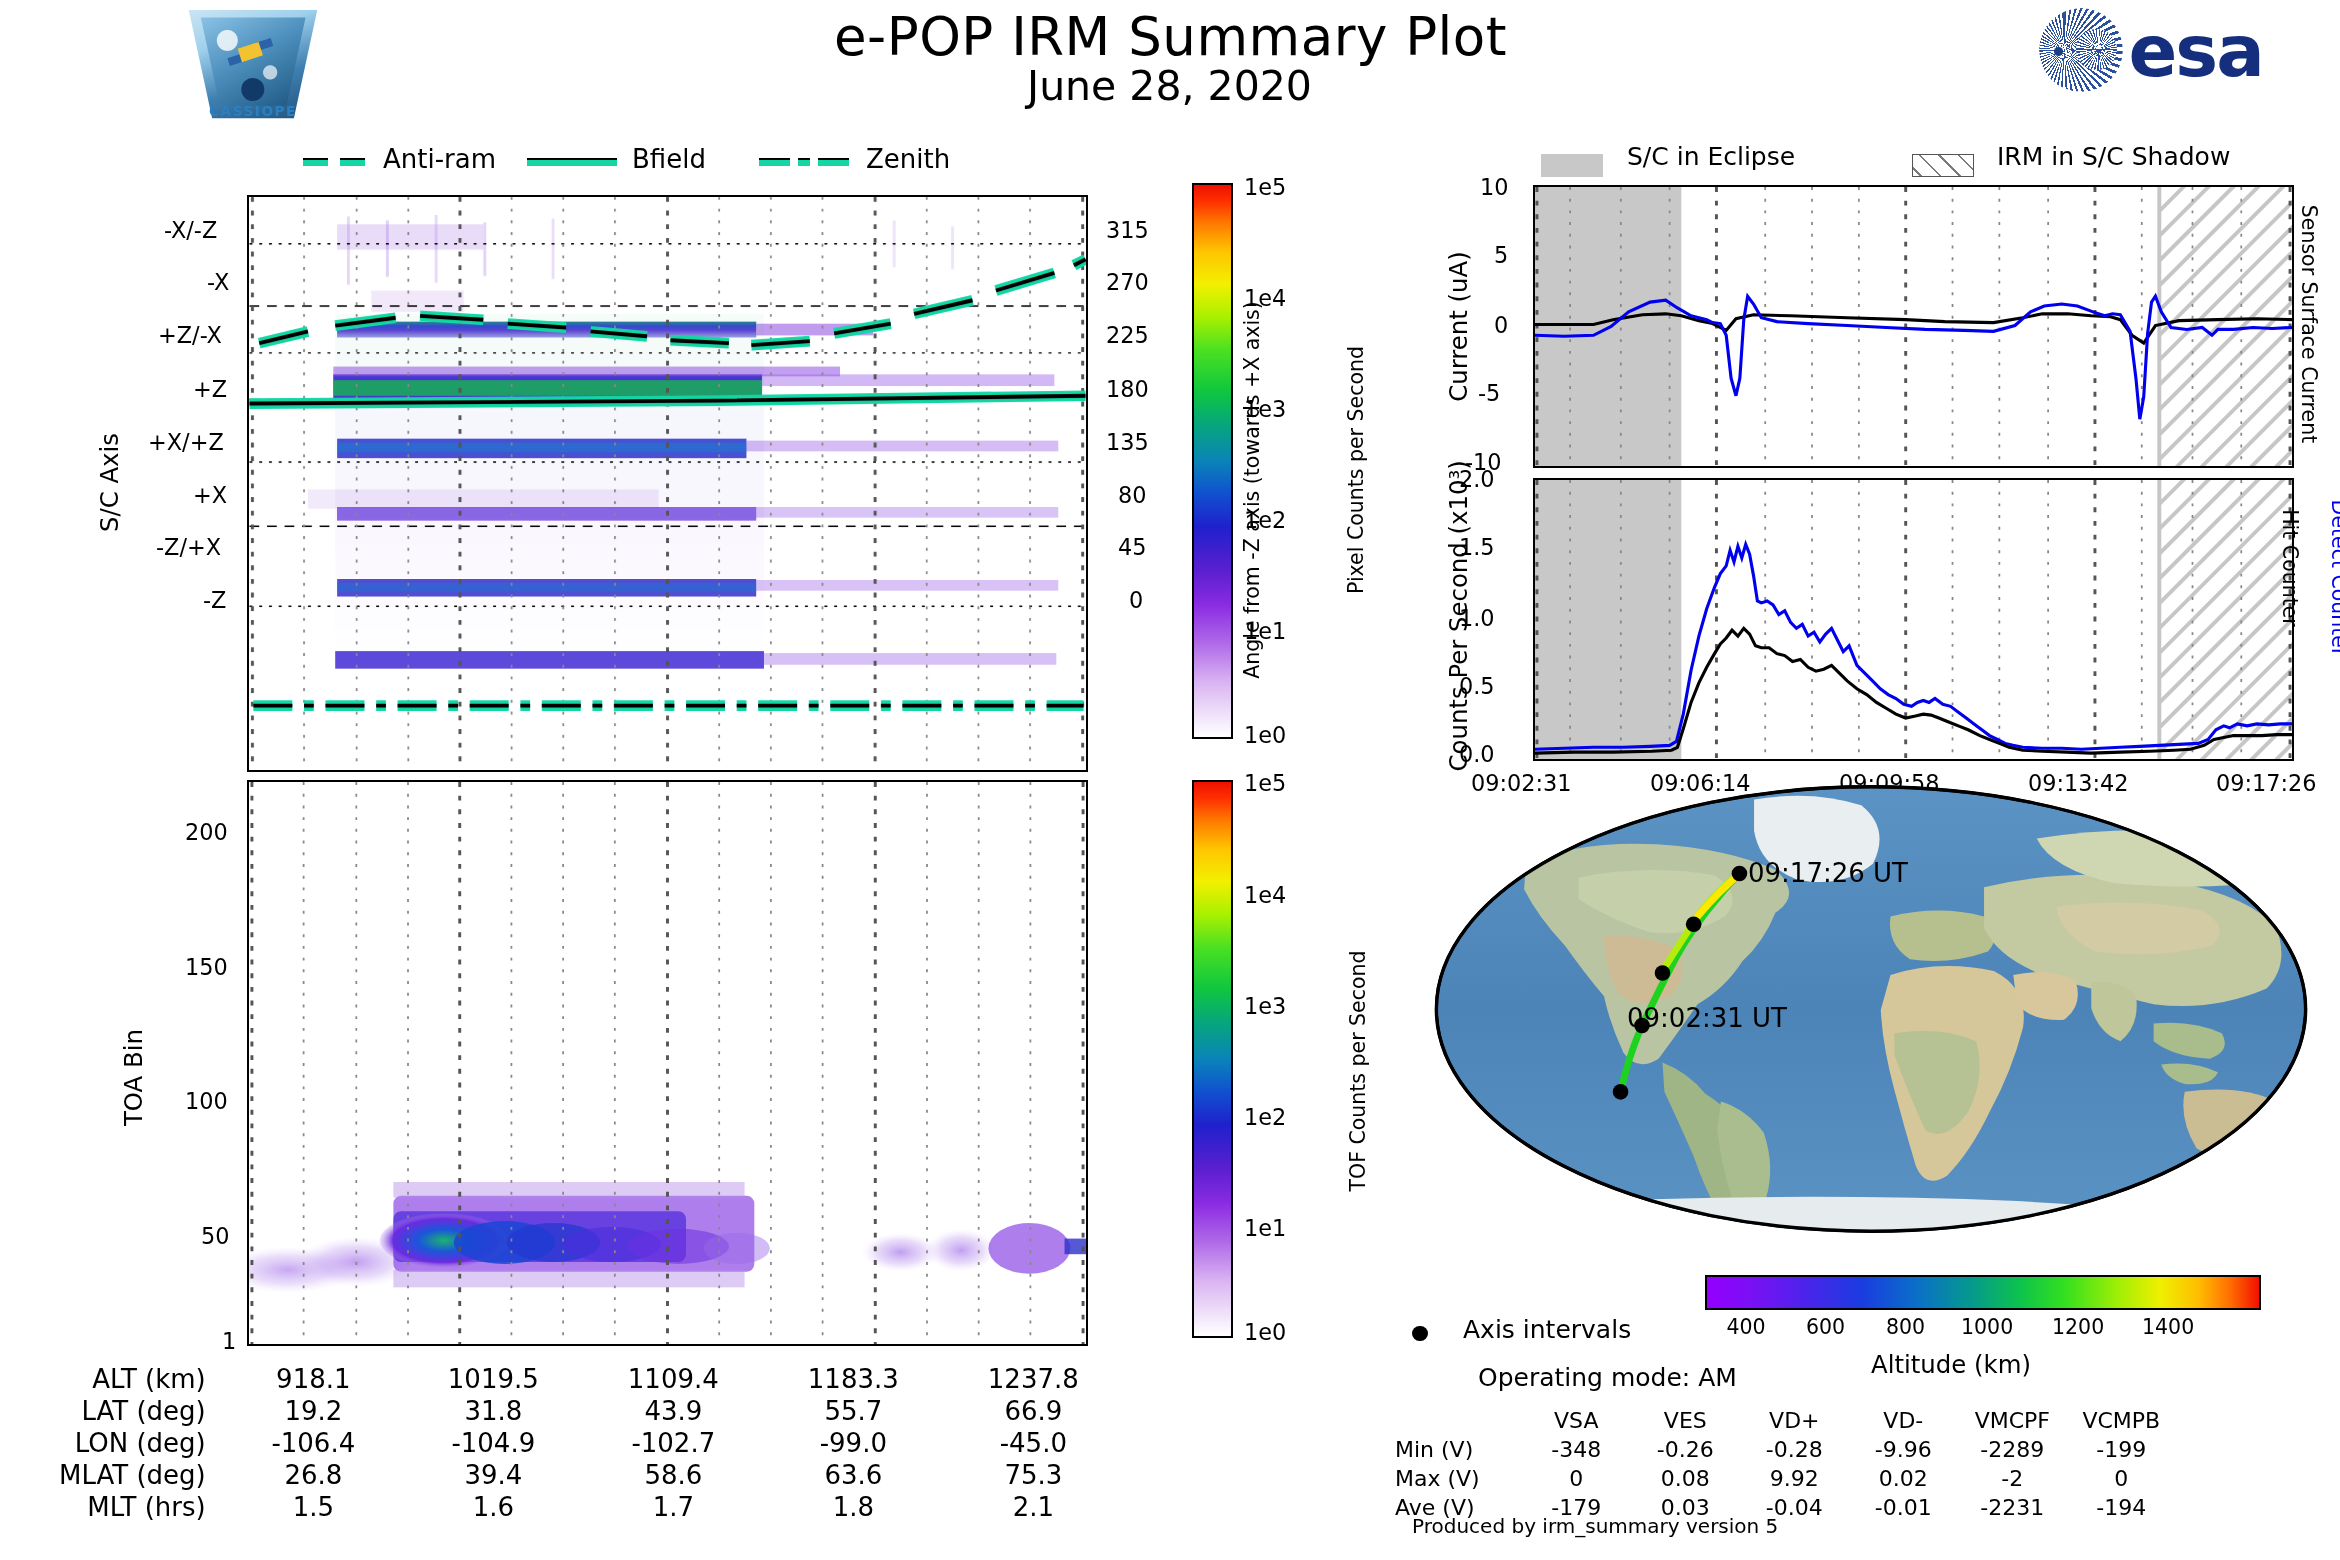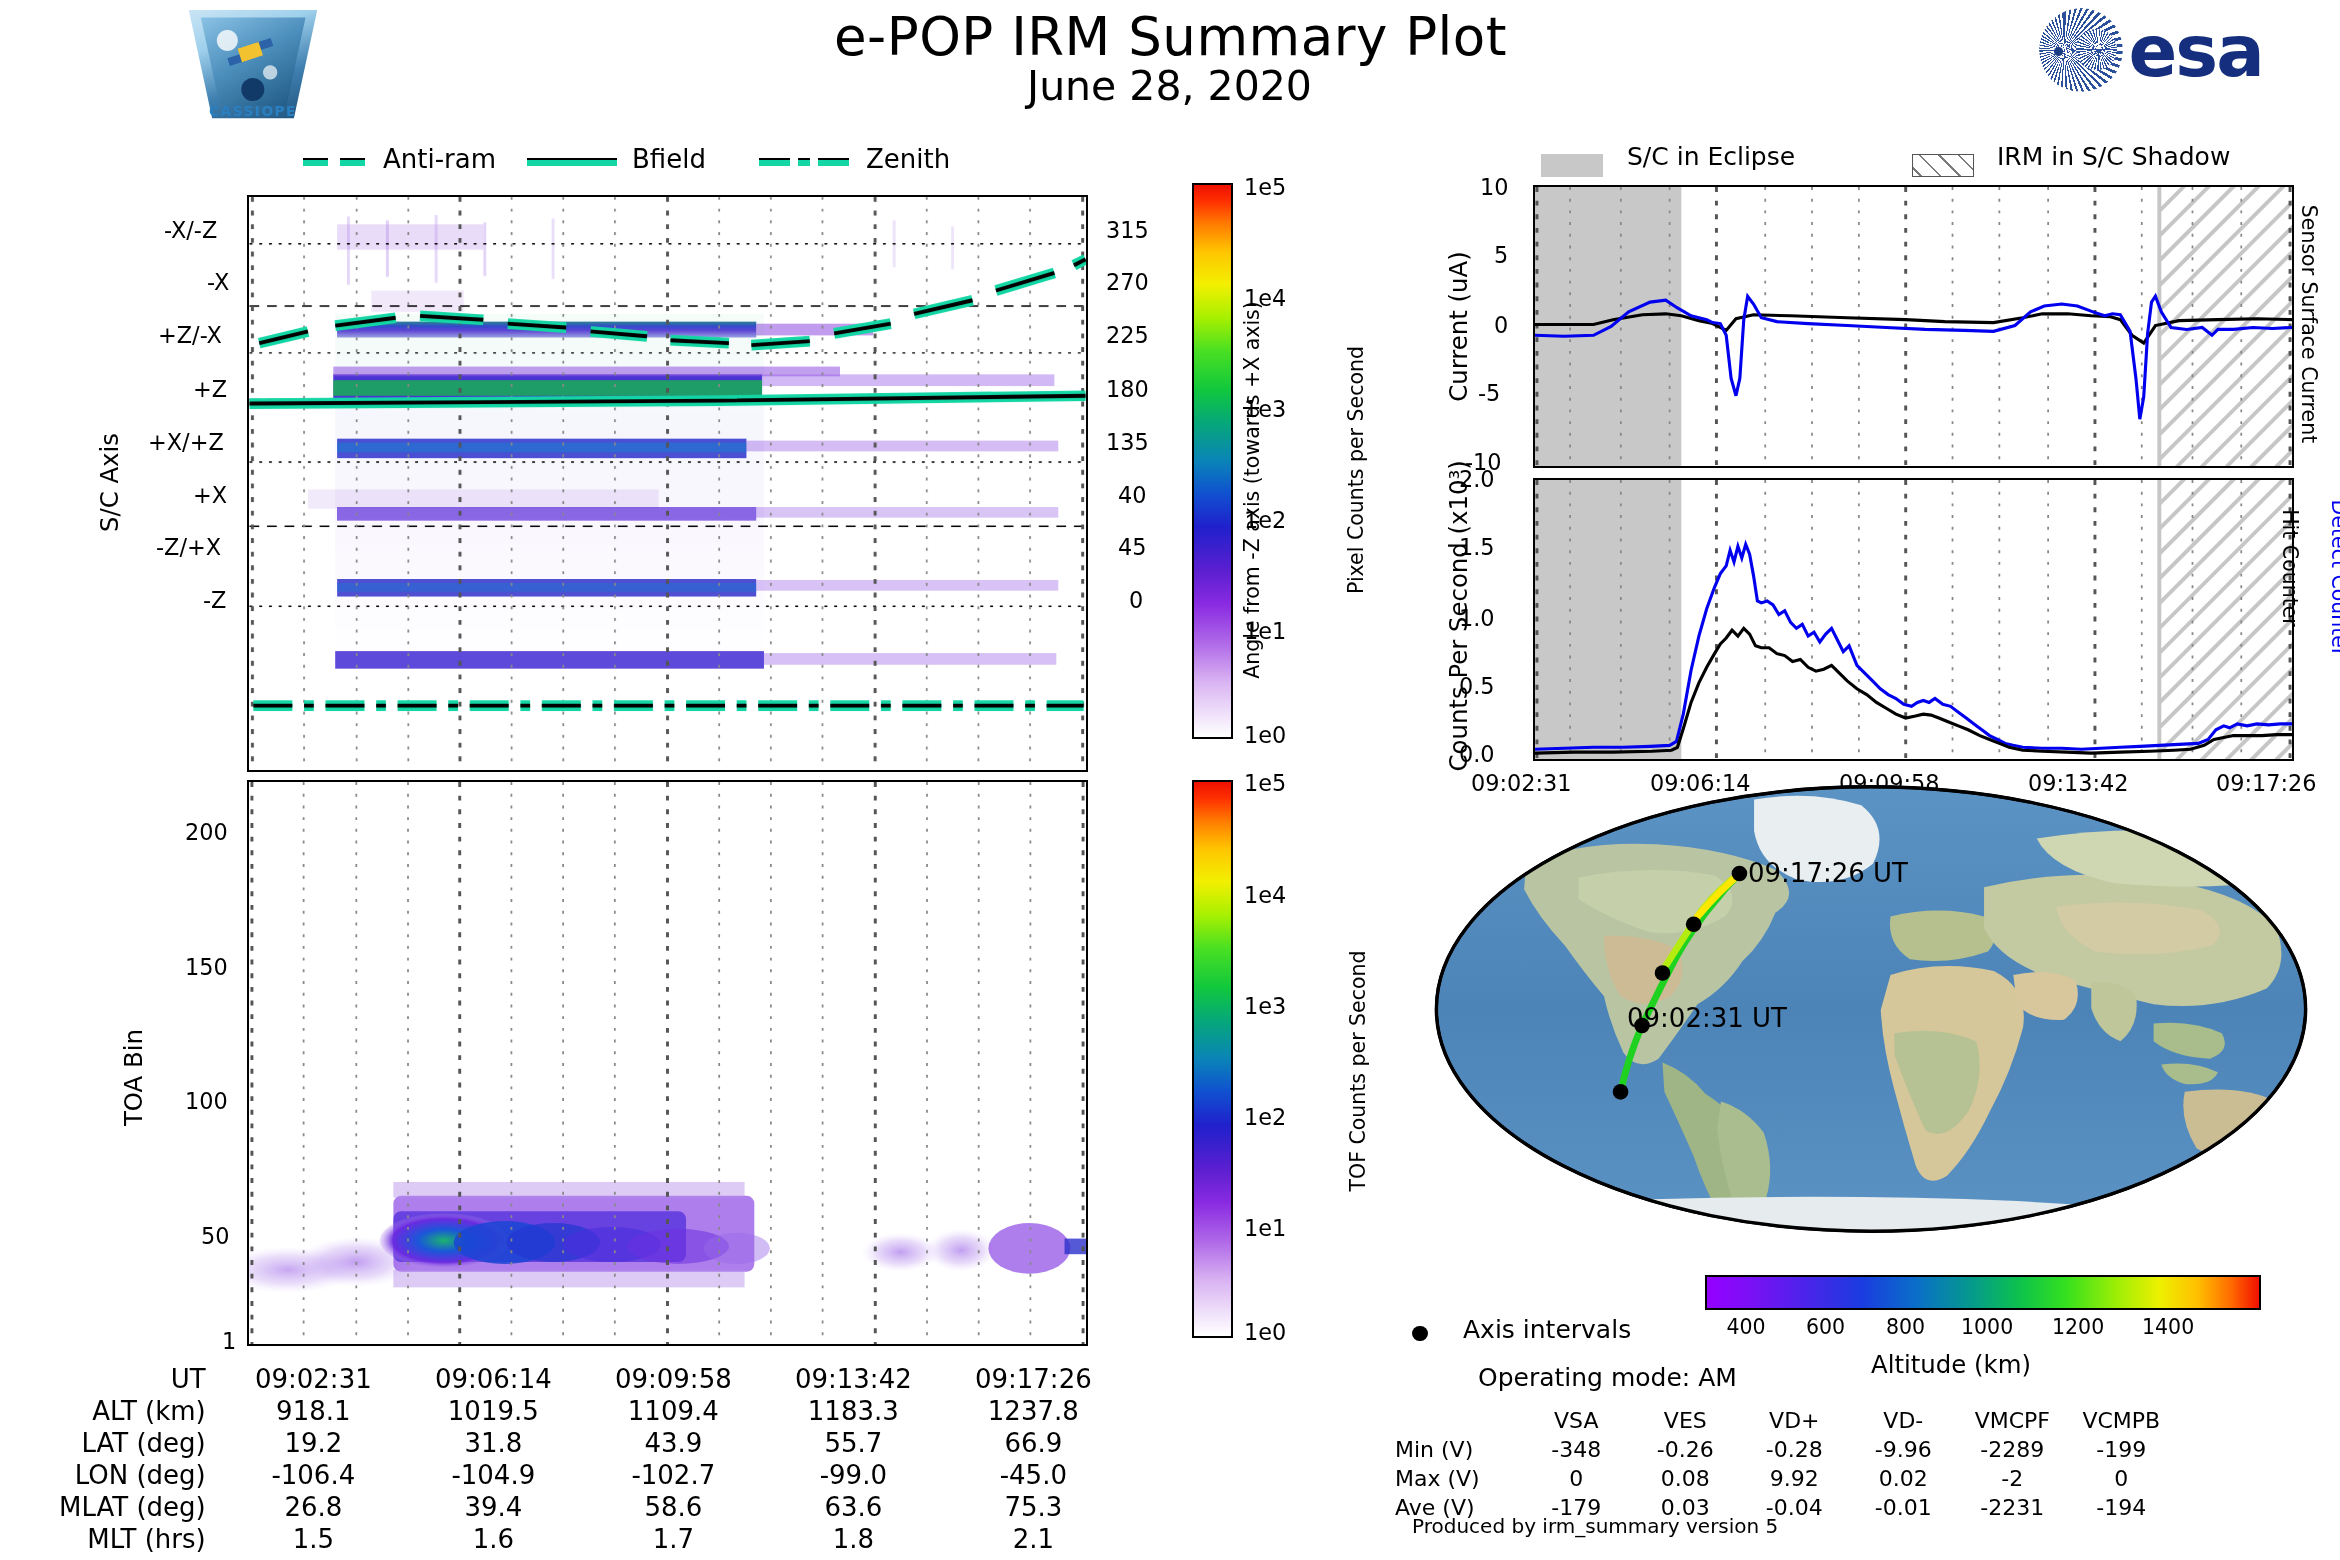--- a/index.html
+++ b/index.html
@@ -249,21 +249,21 @@
   <div class="lbl" style="left:203px;top:587px;">-Z</div>
 </div>
 <div class="axname rot90" style="left:31px;top:468px;width:156px;text-align:center;">S/C Axis</div>
 
 <div class="abs">
   <div class="lbl" style="left:1106px;top:217px;">315</div>
   <div class="lbl" style="left:1106px;top:269px;">270</div>
   <div class="lbl" style="left:1106px;top:322px;">225</div>
   <div class="lbl" style="left:1106px;top:376px;">180</div>
   <div class="lbl" style="left:1106px;top:429px;">135</div>
-  <div class="lbl" style="left:1118px;top:482px;">40</div>
+  <div class="lbl" style="left:1118px;top:482px;">80</div>
   <div class="lbl" style="left:1118px;top:534px;">45</div>
   <div class="lbl" style="left:1129px;top:587px;">0</div>
 </div>
 <div class="lblsm rot90" style="left:1047px;top:478px;width:410px;text-align:center;">Angle from -Z axis (towards +X axis)</div>
 
 <div class="cbar" style="left:1192px;top:183px;width:41px;height:556px;"></div>
 <div class="abs">
   <div class="lbl" style="left:1244px;top:174px;">1e5</div>
   <div class="lbl" style="left:1244px;top:285px;">1e4</div>
   <div class="lbl" style="left:1244px;top:396px;">1e3</div>
@@ -580,28 +580,20 @@
   <div class="lblsm" style="left:101px;top:0;">600</div>
   <div class="lblsm" style="left:181px;top:0;">800</div>
   <div class="lblsm" style="left:256px;top:0;">1000</div>
   <div class="lblsm" style="left:347px;top:0;">1200</div>
   <div class="lblsm" style="left:437px;top:0;">1400</div>
 </div>
 <div class="lbl" style="left:1871px;top:1350px;font-size:24.4px;">Altitude (km)</div>
 
 <table id="ephem">
   <tbody>
-      <tr>
-    <td class="rh">UT</td>
-    <td class="v">09:02:31</td>
-    <td class="v">09:06:14</td>
-    <td class="v">09:09:58</td>
-    <td class="v">09:13:42</td>
-    <td class="v">09:17:26</td>
-  </tr>
   <tr>
     <td class="rh">ALT (km)</td>
     <td class="v">918.1</td>
     <td class="v">1019.5</td>
     <td class="v">1109.4</td>
     <td class="v">1183.3</td>
     <td class="v">1237.8</td>
   </tr>
   <tr>
     <td class="rh">LAT (deg)</td>

